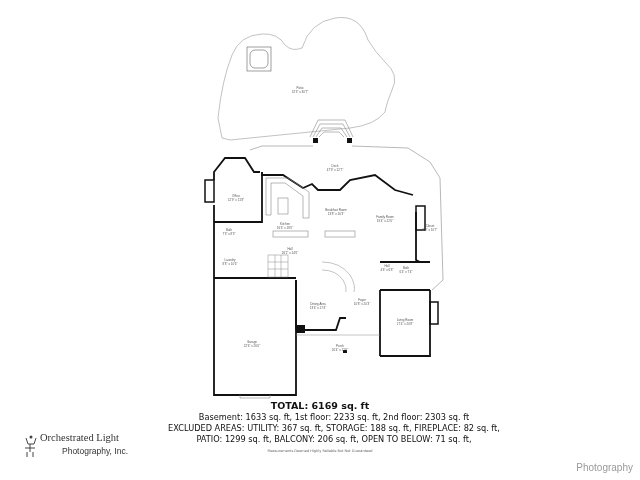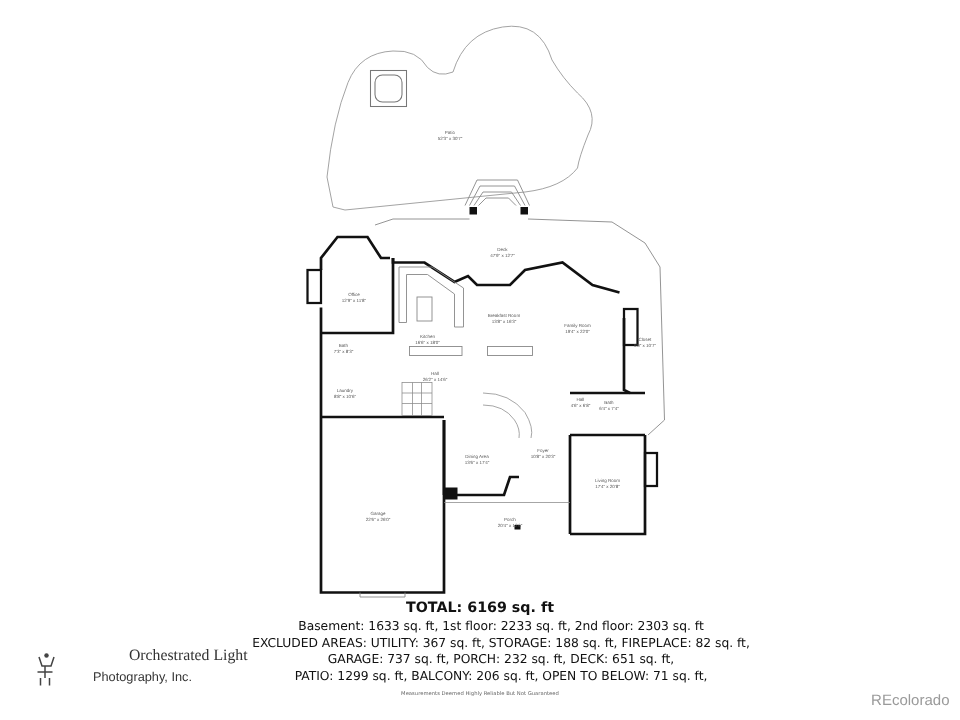--- a/index.html
+++ b/index.html
@@ -8,21 +8,21 @@
   #plan { position: absolute; left: 0; top: 0; width: 640px; height: 480px; }
   .room-label { position: absolute; font-size: 3px; color: #555; text-align: center;
                 line-height: 4px; white-space: nowrap; transform: translateX(-50%); }
   .summary { position: absolute; left: 0; top: 400px; width: 640px; text-align: center;
              font-family: "DejaVu Sans", sans-serif; color: #111; }
   .summary .total { font-weight: bold; font-size: 9.5px; line-height: 12px; }
   .summary .line { font-size: 8.2px; line-height: 11px; padding-left: 28px; }
   .summary .disclaimer { font-size: 3.5px; color: #666; margin-top: 4px; }
   .logo { position: absolute; left: 20px; top: 430px; width: 110px; height: 30px; }
   .logo .name { position: absolute; left: 20px; top: 2px; font-family: "Liberation Serif", serif;
-                font-size: 10.5px; color: #333; white-space: nowrap; margin-left: 46px; }
+                font-size: 10.5px; color: #333; white-space: nowrap; }
   .logo .sub { position: absolute; left: 42px; top: 16px; font-family: Liberation Sans, sans-serif;
                font-size: 8.5px; color: #333; white-space: nowrap; }
   .logo svg { position: absolute; left: 0; top: 4px; }
   .watermark { position: absolute; right: 7px; top: 462px; font-size: 10px; color: #9a9a9a; }
 </style>
 </head>
 <body>
 
 <svg id="plan" viewBox="0 0 640 480" xmlns="http://www.w3.org/2000/svg">
 
@@ -153,27 +153,26 @@
     <div class="room-label" style="left: 340px; top: 344px;">
       <div>Porch</div>
       <div>20'4" x 12'6"</div>
     </div>
   </div>
 
 <div class="summary">
   <div class="total">TOTAL: 6169 sq. ft</div>
   <div class="line">Basement: 1633 sq. ft, 1st floor: 2233 sq. ft, 2nd floor: 2303 sq. ft</div>
   <div class="line">EXCLUDED AREAS: UTILITY: 367 sq. ft, STORAGE: 188 sq. ft, FIREPLACE: 82 sq. ft,</div>
-  <div class="line">GARAGE: 737 sq. ft, PORCH: 232 sq. ft, DECK: 651 sq. ft,</div>
   <div class="line">PATIO: 1299 sq. ft, BALCONY: 206 sq. ft, OPEN TO BELOW: 71 sq. ft,</div>
   <div class="disclaimer">Measurements Deemed Highly Reliable But Not Guaranteed</div>
 </div>
 
 <div class="logo">
   <svg width="20" height="24" viewBox="0 0 20 24">
     <path d="M6,4 L8,10 L14,10 L16,4 M10,10 L10,18 M7,18 L7,23 M13,18 L13,23 M5,14 L15,14" stroke="#444" stroke-width="1" fill="none"></path>
     <circle cx="11" cy="3" r="1.5" fill="#444"></circle>
   </svg>
   <div class="name">Orchestrated Light</div>
   <div class="sub">Photography, Inc.</div>
 </div>
 
-<div class="watermark">REcolorado</div>
+<div class="watermark">Photography</div>
 
 </body></html>

